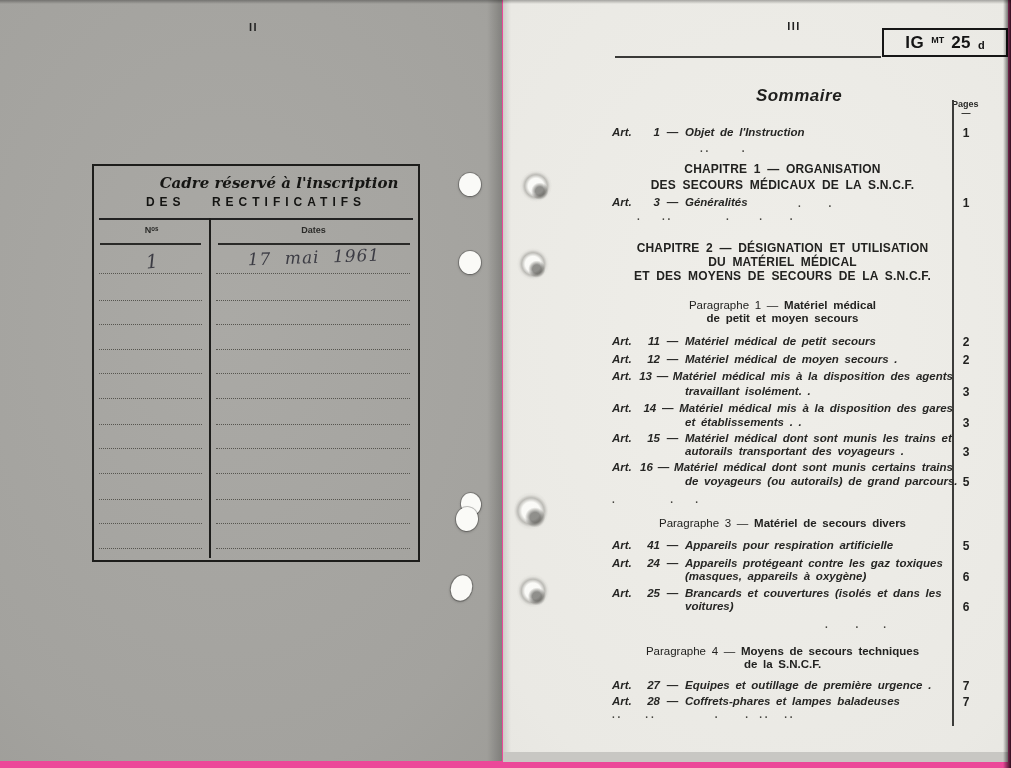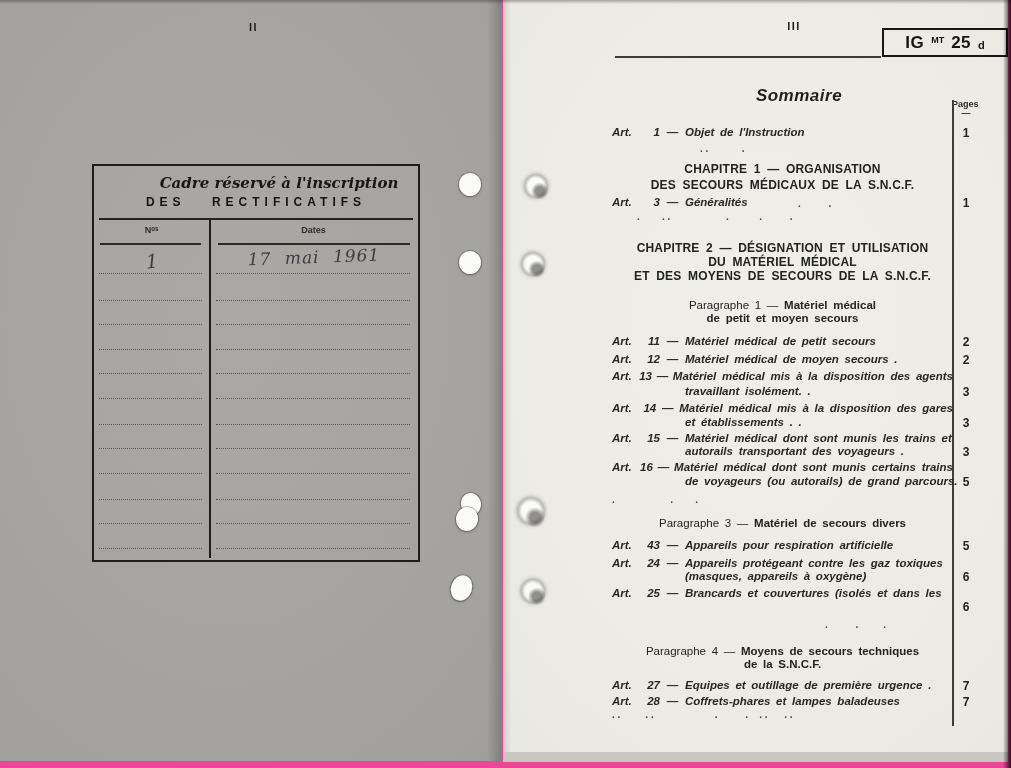--- a/index.html
+++ b/index.html
@@ -249,41 +249,42 @@
       <span class="txt">Matériel médical dont sont munis certains trains</span>
     </div>
     <div class="t2" style="top:475px">de voyageurs (ou autorails) de grand parcours.</div>
     <div class="pnum" style="top:475px">5</div>
     <div class="drow" style="left:109px;top:494px">.                    .        .</div>
 
     <div class="para" style="top:517px"><span>Paragraphe 3 — </span><b>Matériel de secours divers</b></div>
 
     <div class="trow" style="top:539px">
       <span class="art">Art.</span>
-      <span class="num">43</span>
+      <span class="num">41</span>
       <span class="dash">—</span>
       <span class="txt">Appareils pour respiration artificielle</span>
     </div>
     <div class="pnum" style="top:539px">5</div>
 
     <div class="trow" style="top:557px">
       <span class="art">Art.</span>
       <span class="num">24</span>
       <span class="dash">—</span>
       <span class="txt">Appareils protégeant contre les gaz toxiques</span>
     </div>
     <div class="t2" style="top:570px">(masques, appareils à oxygène)</div>
     <div class="pnum" style="top:570px">6</div>
 
     <div class="trow" style="top:587px">
       <span class="art">Art.</span>
       <span class="num">25</span>
       <span class="dash">—</span>
       <span class="txt">Brancards et couvertures (isolés et dans les</span>
     </div>
+    <div class="t2" style="top:600px">voitures)</div>
     <div class="pnum" style="top:600px">6</div>
     <div class="drow" style="left:322px;top:619px">.          .         .</div>
 
     <div class="para" style="top:645px"><span>Paragraphe 4 — </span><b>Moyens de secours techniques</b></div>
     <div class="para" style="top:658px"><b>de la S.N.C.F.</b></div>
 
     <div class="trow" style="top:679px">
       <span class="art">Art.</span>
       <span class="num">27</span>
       <span class="dash">—</span>

